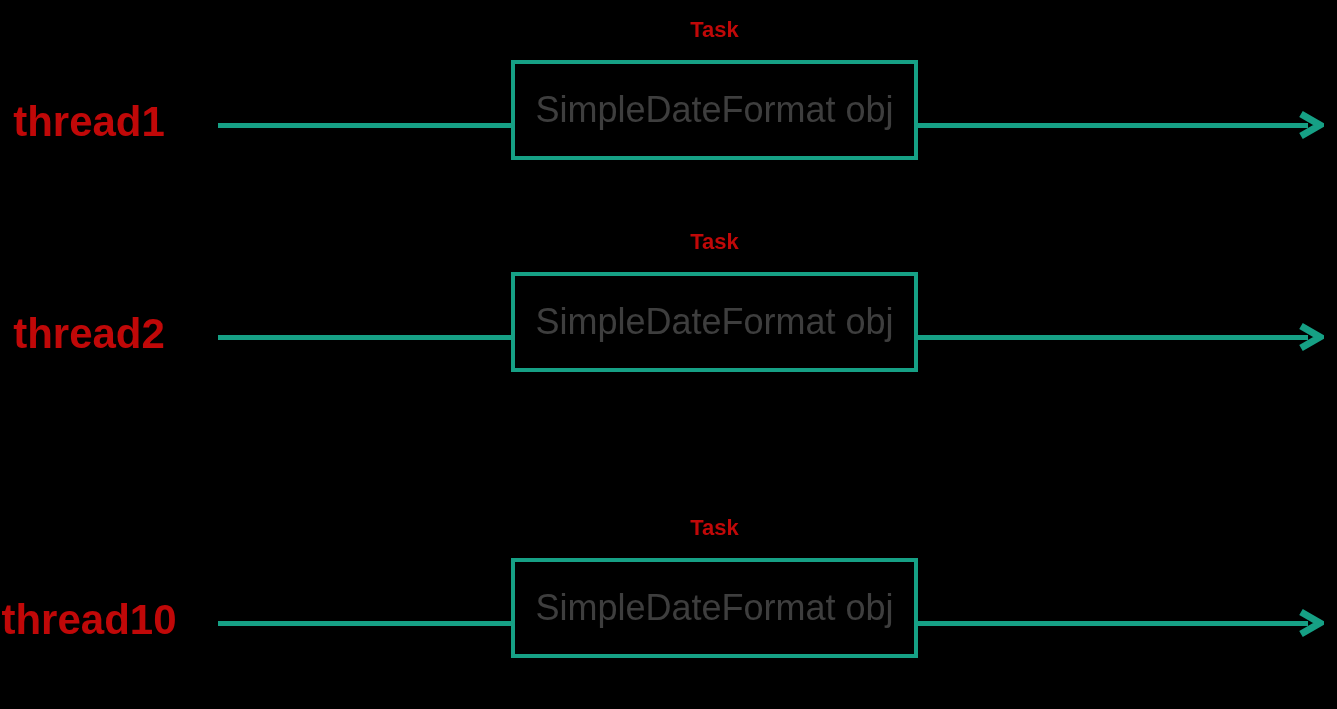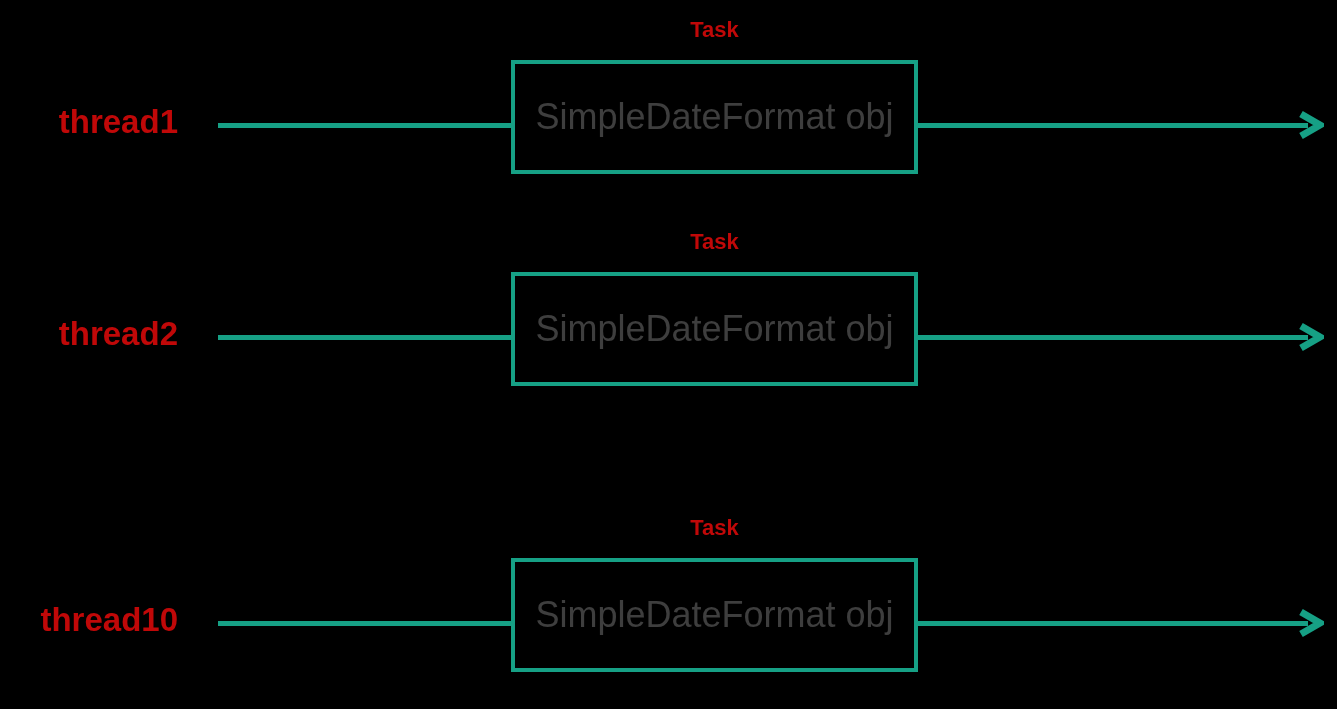--- a/index.html
+++ b/index.html
@@ -27,22 +27,22 @@
   }
   .row.r1 { top: 125px; }
   .row.r2 { top: 337px; }
   .row.r3 { top: 623px; }
 
   .thread-label {
     position: absolute;
     left: 0; top: -23px;
     width: 178px;
     line-height: 40px;
-    text-align: right;
-    font-size: 33px;
+    text-align: center;
+    font-size: 42px;
     font-weight: bold;
     color: var(--thread_red);
     white-space: nowrap;
   }
   .task-label {
     position: absolute;
     left: 511px; top: -115px;
     width: 407px;
     line-height: 40px;
     text-align: center;
@@ -54,21 +54,21 @@
     position: absolute;
     top: -2px;
     height: 5px;
     background: var(--arrow_green);
   }
   .line-left  { left: 218px; width: 293px; }
   .line-right { left: 918px; width: 390px; }
   .box {
     position: absolute;
     left: 511px; top: -65px;
-    width: 407px; height: 114px;
+    width: 407px; height: 100px;
     border: 4px solid var(--arrow_green);
     background: transparent;
     display: flex;
     align-items: center;
     justify-content: center;
   }
   .box-label {
     font-size: 36px;
     font-weight: 400;
     color: var(--box_text_gray);

